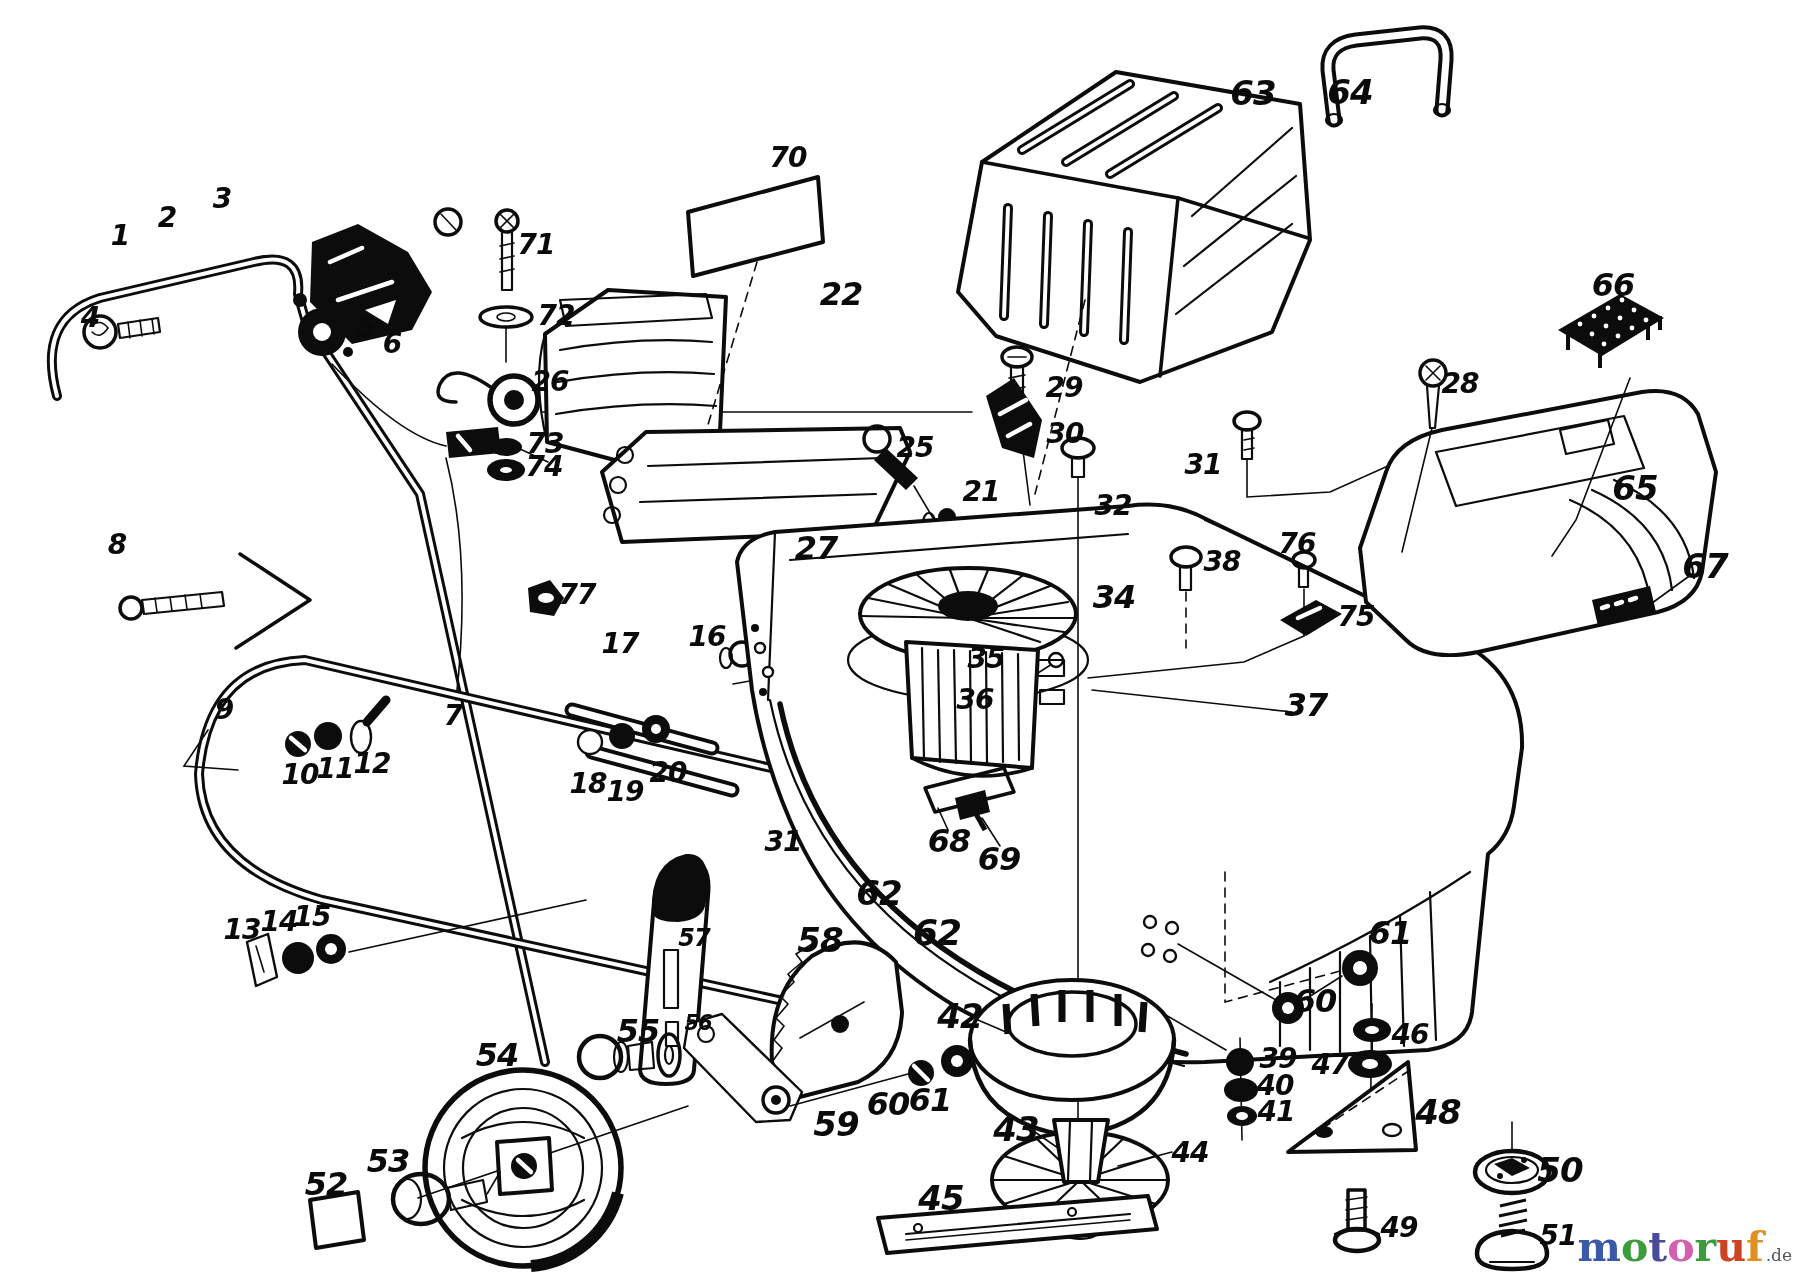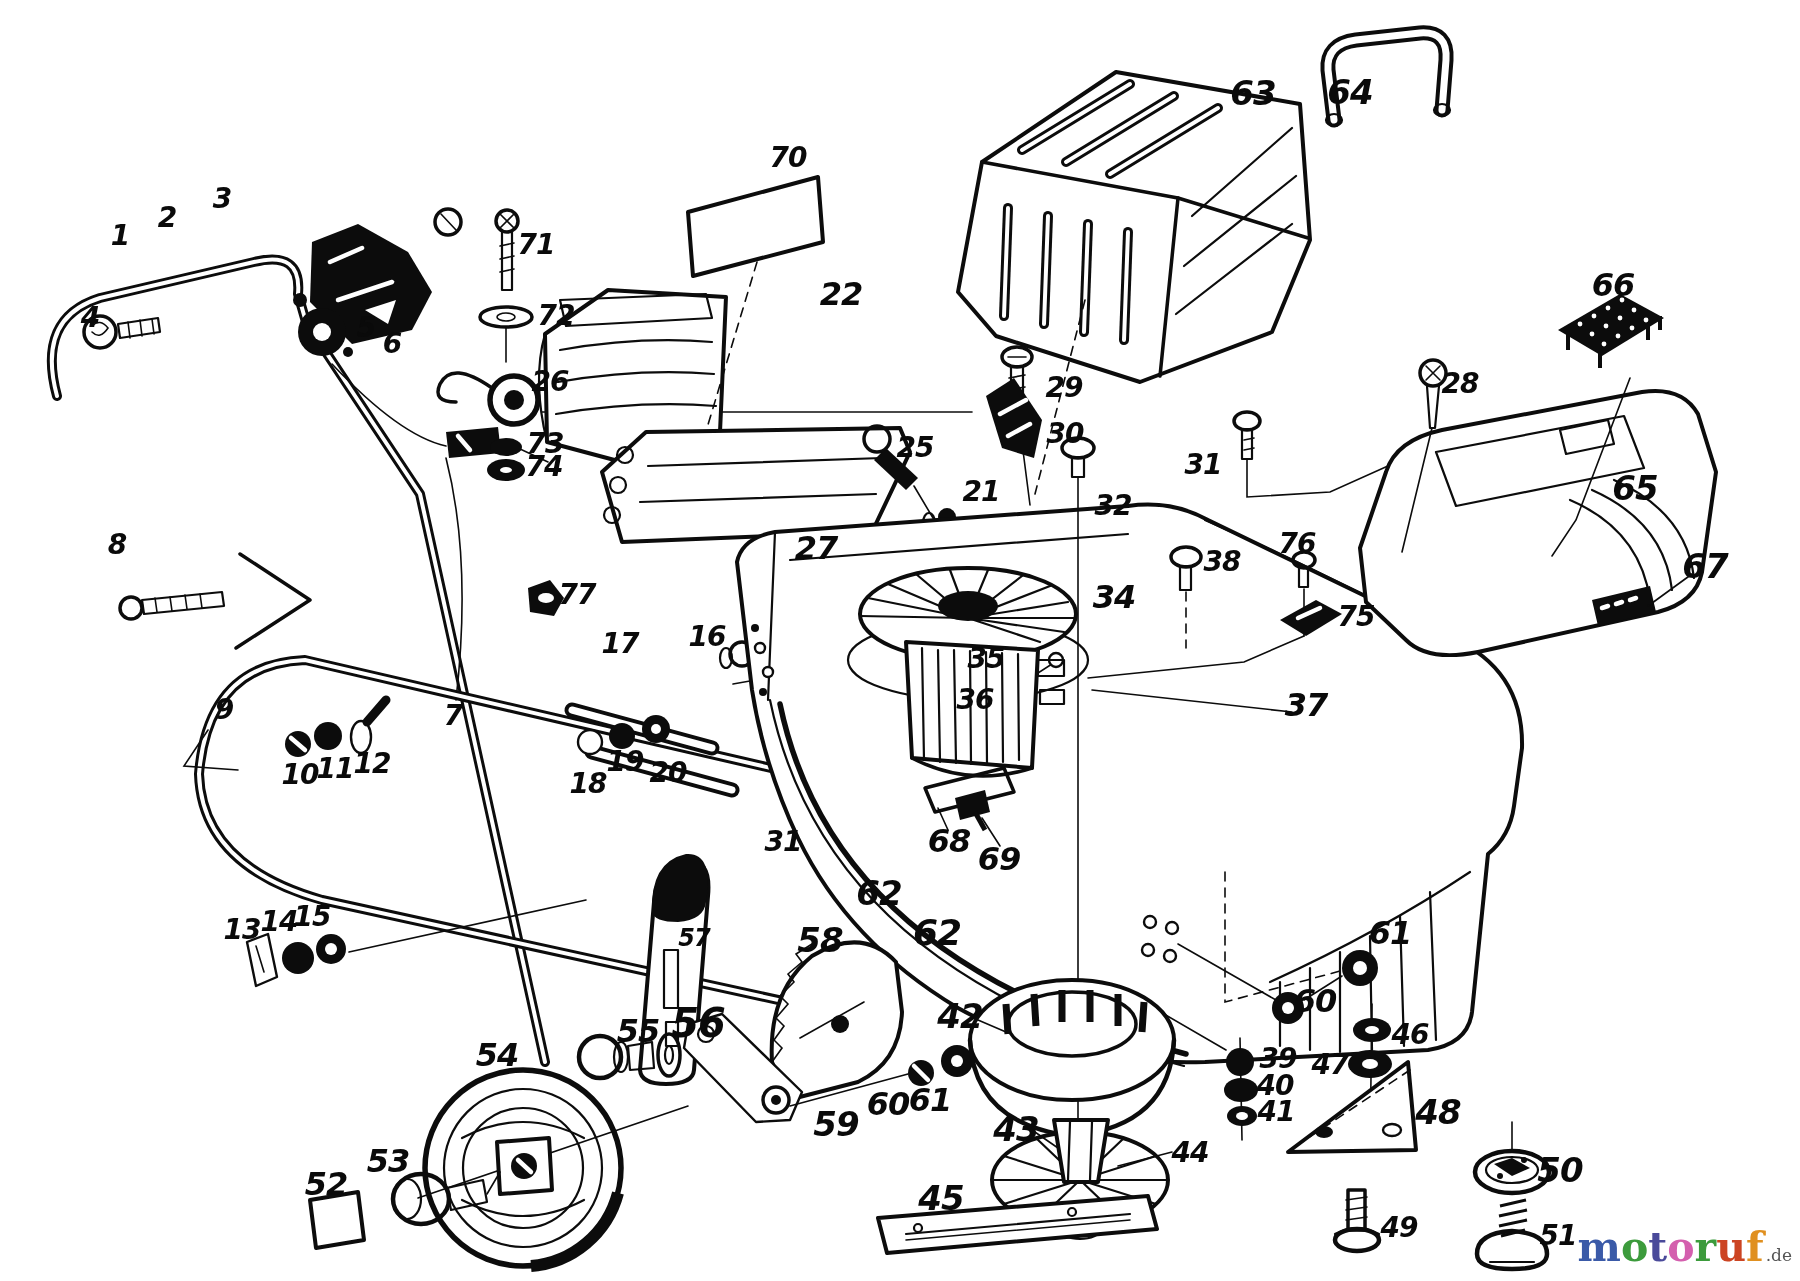--- a/index.html
+++ b/index.html
@@ -414,21 +414,21 @@
       <span class="part-label" style="left: 224px; top: 710px;">9</span>
       <span class="part-label" style="left: 300px; top: 775px;">10</span>
       <span class="part-label" style="left: 335px; top: 769px;">11</span>
       <span class="part-label" style="left: 372px; top: 764px;">12</span>
       <span class="part-label" style="left: 242px; top: 930px;">13</span>
       <span class="part-label" style="left: 279px; top: 922px;">14</span>
       <span class="part-label" style="left: 312px; top: 917px;">15</span>
       <span class="part-label" style="left: 707px; top: 637px;">16</span>
       <span class="part-label" style="left: 620px; top: 644px;">17</span>
       <span class="part-label" style="left: 588px; top: 784px;">18</span>
-      <span class="part-label" style="left: 625px; top: 762px;">19</span>
+      <span class="part-label" style="left: 625px; top: 792px;">19</span>
       <span class="part-label" style="left: 668px; top: 773px;">20</span>
       <span class="part-label" style="left: 981px; top: 492px;">21</span>
       <span class="part-label" style="left: 841px; top: 294px; font-size: 32px;">22</span>
       <span class="part-label" style="left: 915px; top: 448px;">25</span>
       <span class="part-label" style="left: 550px; top: 382px;">26</span>
       <span class="part-label" style="left: 816px; top: 548px; font-size: 32px;">27</span>
       <span class="part-label" style="left: 1460px; top: 384px;">28</span>
       <span class="part-label" style="left: 1064px; top: 388px;">29</span>
       <span class="part-label" style="left: 1065px; top: 434px;">30</span>
       <span class="part-label" style="left: 1203px; top: 465px;">31</span>
@@ -449,21 +449,21 @@
       <span class="part-label" style="left: 1410px; top: 1035px;">46</span>
       <span class="part-label" style="left: 1330px; top: 1065px;">47</span>
       <span class="part-label" style="left: 1438px; top: 1112px; font-size: 34px;">48</span>
       <span class="part-label" style="left: 1399px; top: 1228px;">49</span>
       <span class="part-label" style="left: 1560px; top: 1170px; font-size: 34px;">50</span>
       <span class="part-label" style="left: 1558px; top: 1236px;">51</span>
       <span class="part-label" style="left: 326px; top: 1184px; font-size: 32px;">52</span>
       <span class="part-label" style="left: 388px; top: 1161px; font-size: 32px;">53</span>
       <span class="part-label" style="left: 497px; top: 1055px; font-size: 32px;">54</span>
       <span class="part-label" style="left: 638px; top: 1031px; font-size: 32px;">55</span>
-      <span class="part-label" style="left: 698px; top: 1023px; font-size: 40px;">56</span>
+      <span class="part-label" style="left: 698px; top: 1023px; font-size: 21px;">56</span>
       <span class="part-label" style="left: 694px; top: 938px; font-size: 24px;">57</span>
       <span class="part-label" style="left: 820px; top: 940px; font-size: 34px;">58</span>
       <span class="part-label" style="left: 836px; top: 1124px; font-size: 34px;">59</span>
       <span class="part-label" style="left: 888px; top: 1104px; font-size: 32px;">60</span>
       <span class="part-label" style="left: 930px; top: 1100px; font-size: 32px;">61</span>
       <span class="part-label" style="left: 1315px; top: 1001px; font-size: 32px;">60</span>
       <span class="part-label" style="left: 1390px; top: 933px; font-size: 32px;">61</span>
       <span class="part-label" style="left: 937px; top: 933px; font-size: 36px;">62</span>
       <span class="part-label" style="left: 1253px; top: 93px; font-size: 34px;">63</span>
       <span class="part-label" style="left: 1350px; top: 92px; font-size: 34px;">64</span>

